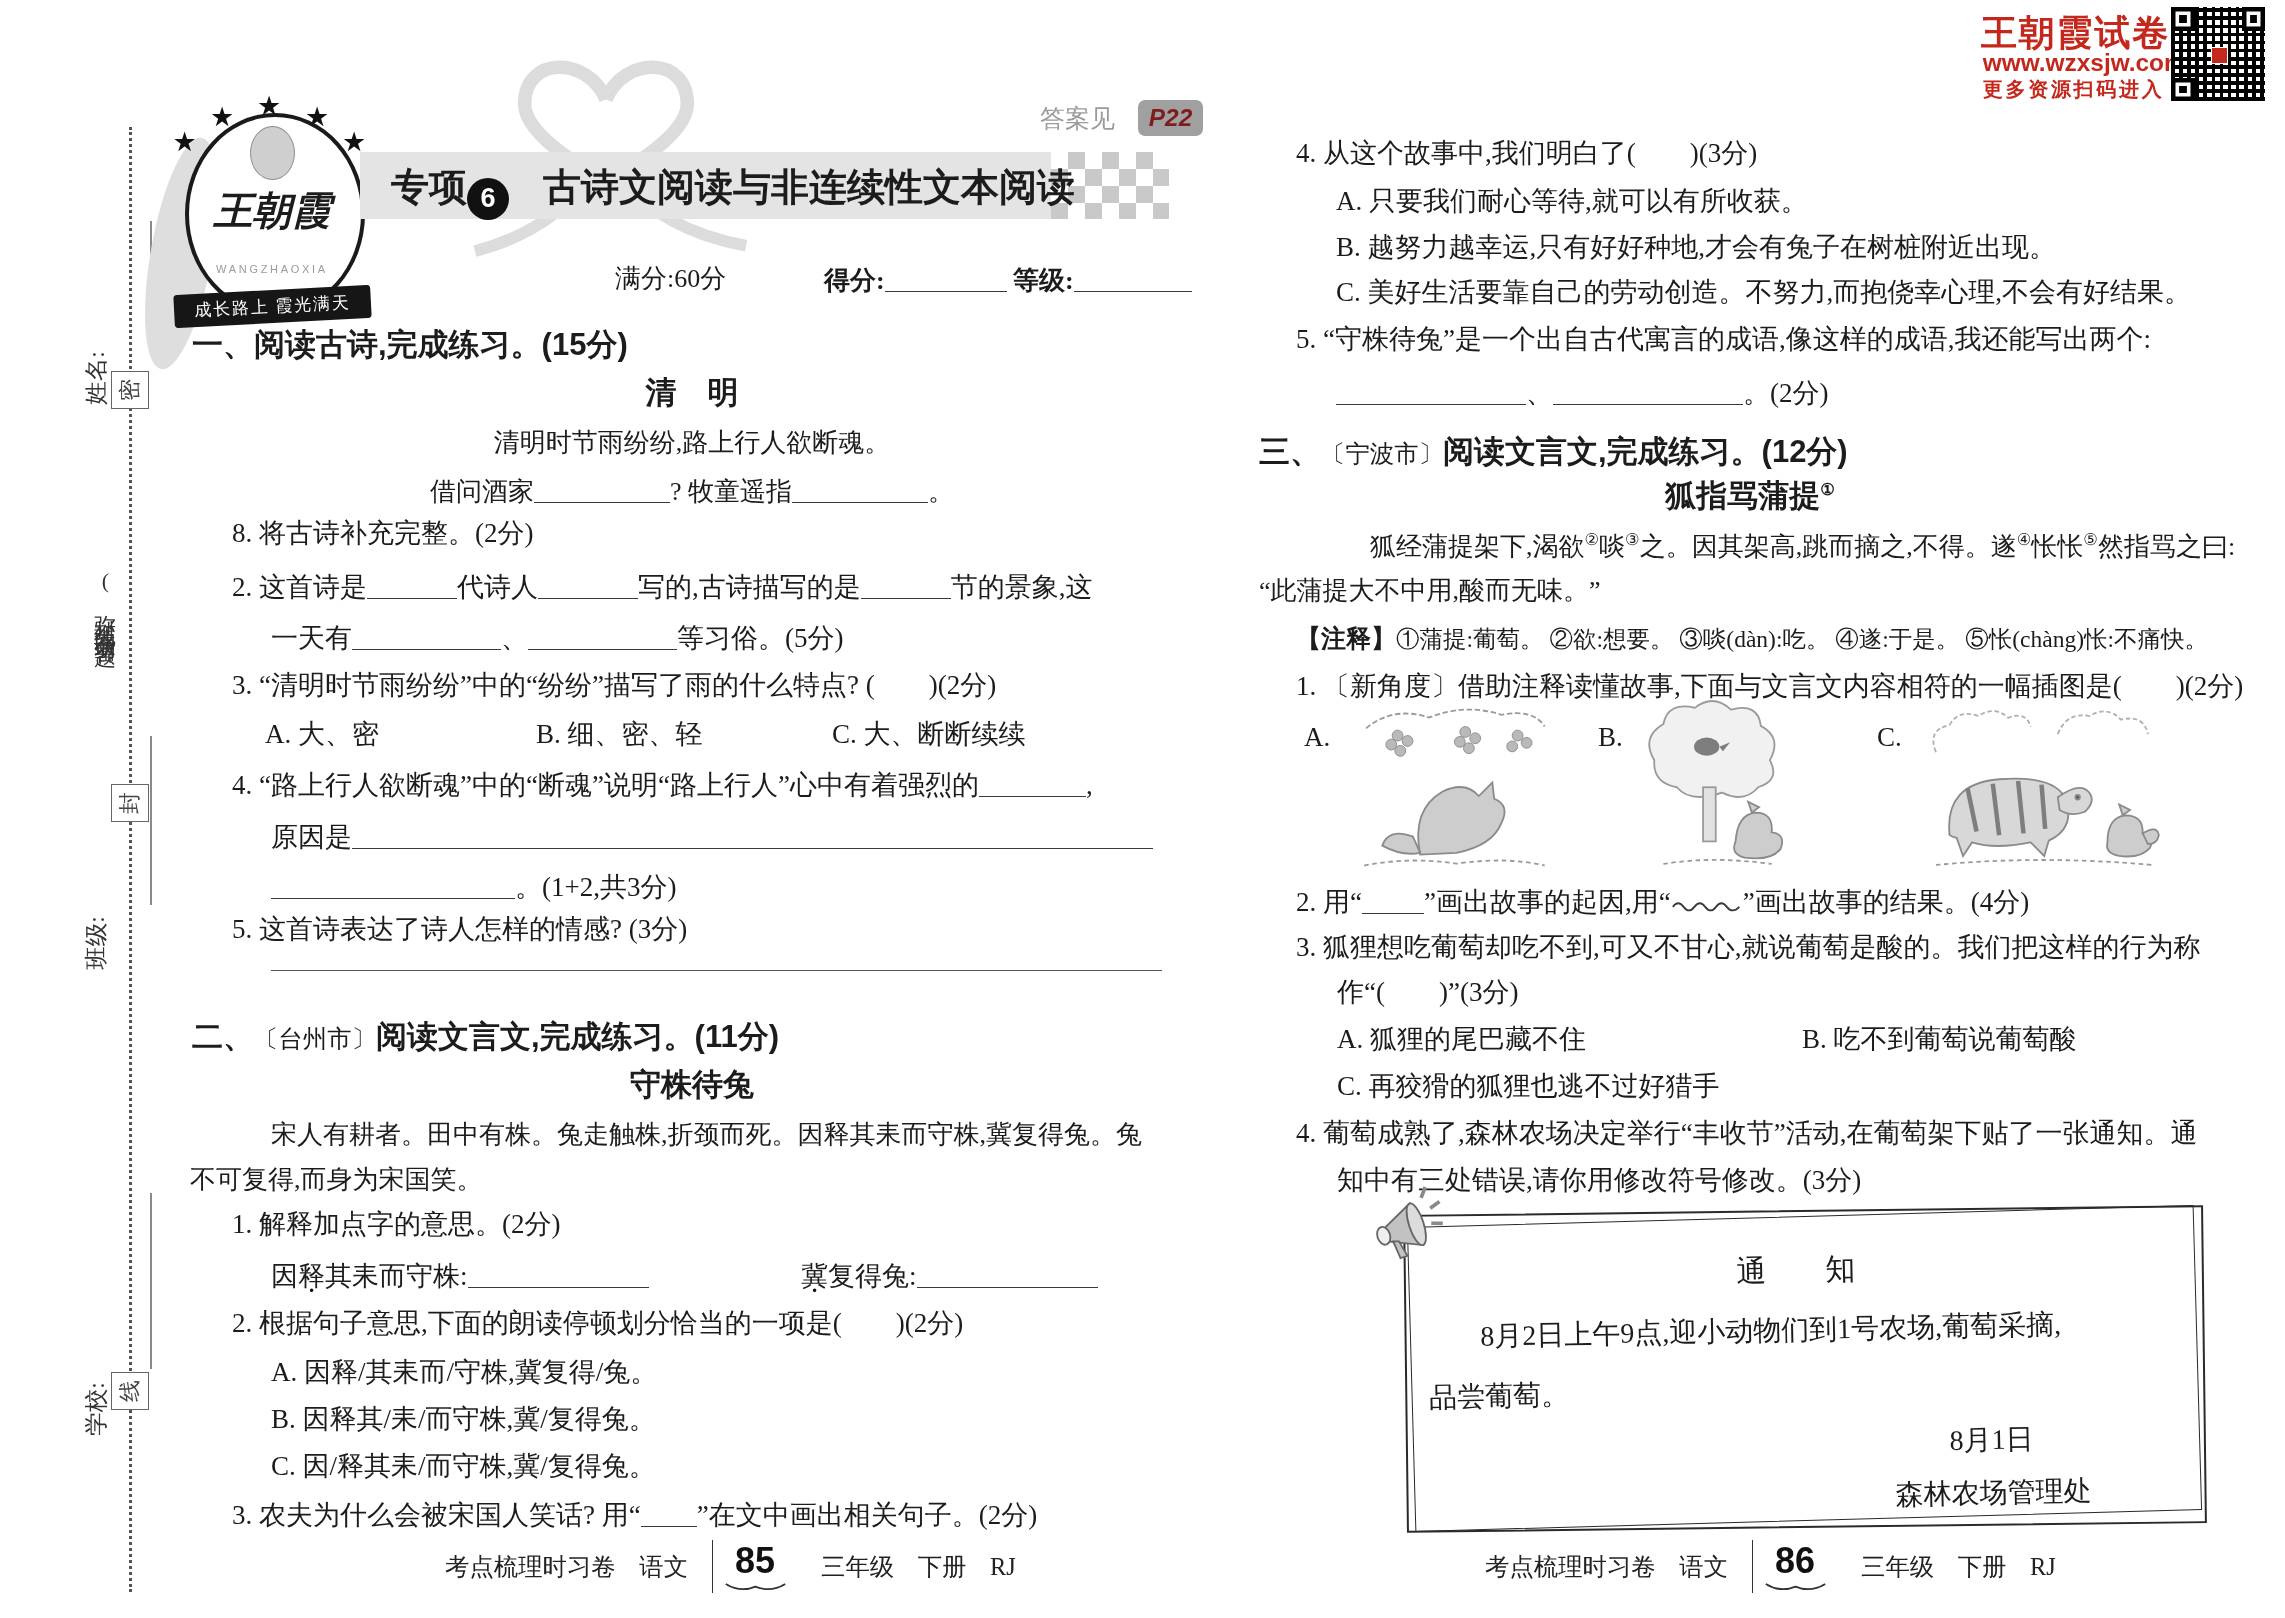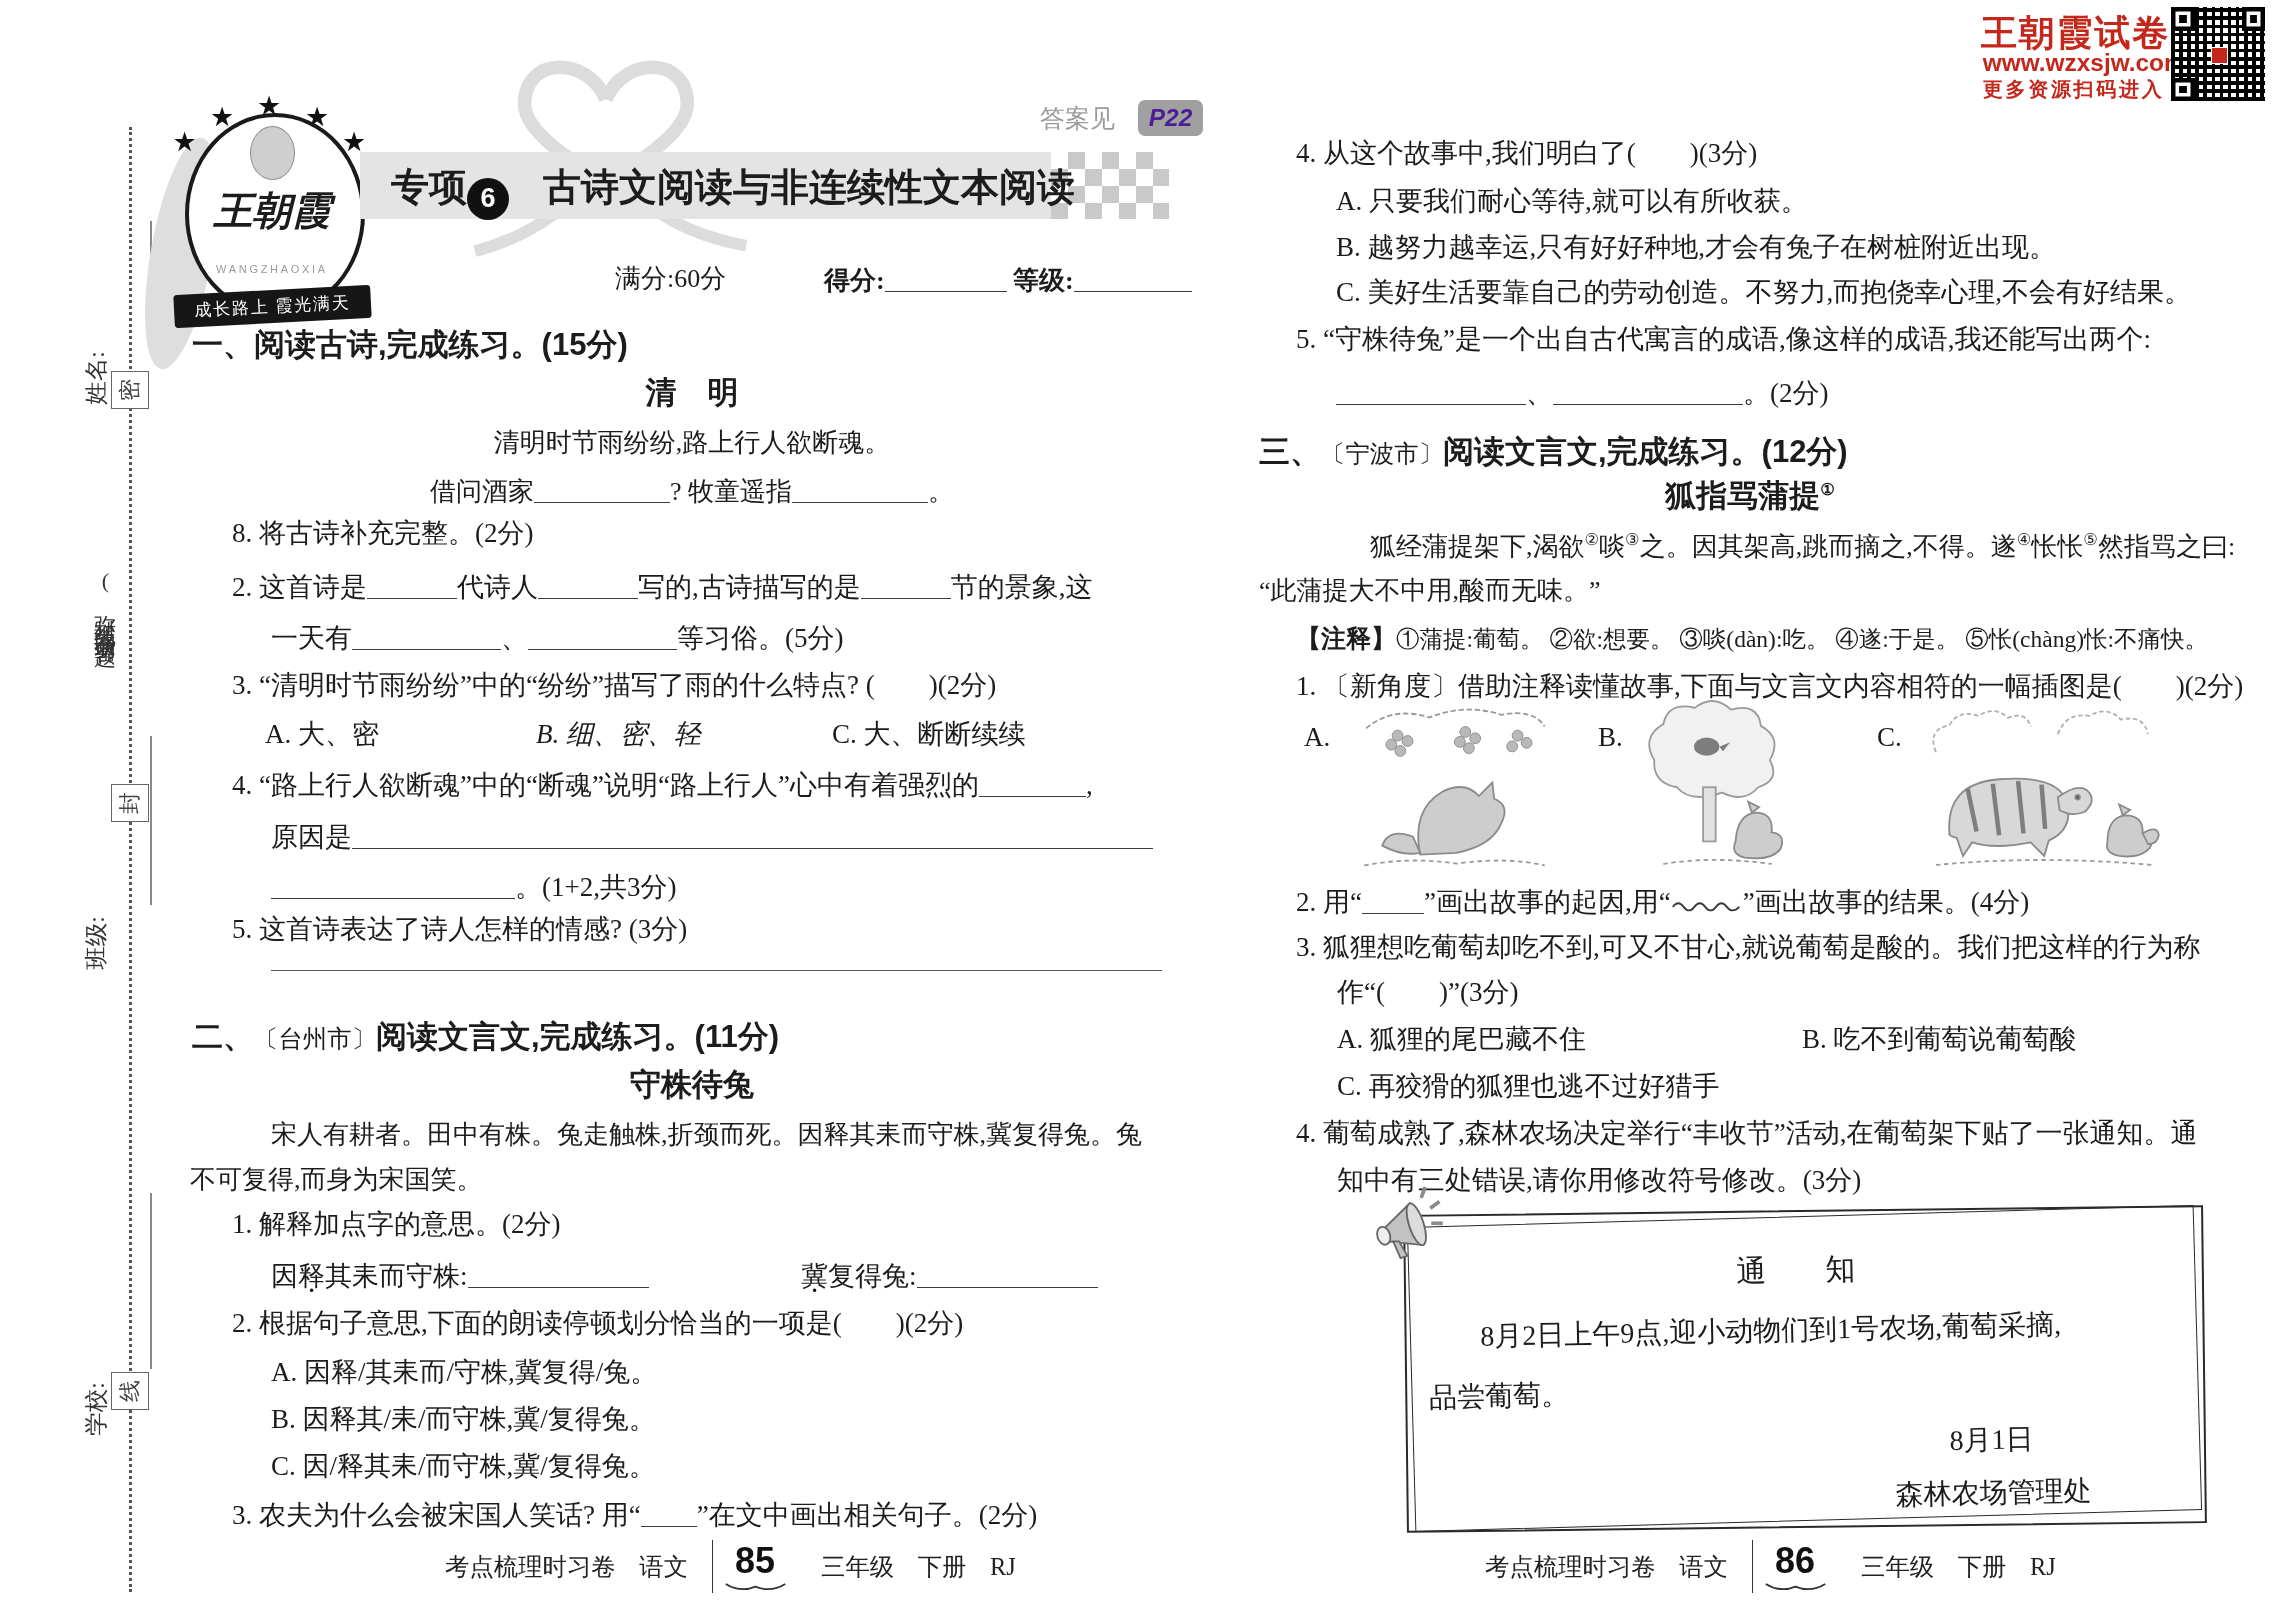--- a/index.html
+++ b/index.html
@@ -36,21 +36,21 @@
   .brandhint{font-family:"Liberation Sans",sans-serif;font-weight:bold;font-size:20px;letter-spacing:2.7px;}
   .qr{position:absolute;width:94px;height:94px;background-color:#fff;
       background-image:repeating-linear-gradient(0deg,#000 0 3.6px,transparent 3.6px 8.1px),
                        repeating-linear-gradient(90deg,#000 0 3.6px,#fff 3.6px 8.1px);}
   .finder{position:absolute;width:23.5px;height:23.5px;background:#000;box-shadow:inset 0 0 0 4.5px #000, inset 0 0 0 8.1px #fff;}
   .qrlogo{position:absolute;width:14.5px;height:14.5px;background:#c4281c;left:40px;top:40px;border:1.8px solid #fff;}
   .badge-ellipse{position:absolute;border:4.5px solid #1a1a1a;border-radius:50%;background:#fff;}
   .star{position:absolute;color:#111;font-size:27px;}
   .ribbon{position:absolute;background:#161616;color:#fff;font-size:17px;letter-spacing:1.8px;
           display:flex;align-items:center;justify-content:center;border-radius:3.6px;}
-  .graybadge{display:inline-flex;align-items:center;justify-content:center;background:#a0a0a0;color:#4c1d95;
+  .graybadge{display:inline-flex;align-items:center;justify-content:center;background:#a0a0a0;color:#7f1d1d;
              border-radius:7.2px;font-family:"Liberation Sans",sans-serif;font-weight:bold;font-style:italic;}
   .pgnum{font-family:"Liberation Sans",sans-serif;font-weight:bold;font-size:36px;color:#111;}
   .footrow{position:absolute;display:flex;align-items:center;gap:23.5px;font-size:24.4px;color:#222;}
   .noticebox{position:absolute;transform:rotate(-1.2deg);}
   .nb-outer{position:absolute;inset:0;border:2.7px solid #2a2a2a;transform:rotate(.5deg);background:#fff;}
   .nb-inner{position:absolute;inset:6.3px;border:1.8px solid #2a2a2a;transform:rotate(-.4deg);}
   .notice-t{position:absolute;font-size:28px;white-space:nowrap;}
 </style>
 </head>
 <body>
@@ -143,21 +143,21 @@
 
   <div class="t" style="left:232px;top:570px;">
     <span>2. 这首诗是</span><span class="bl" style="width:90px;"></span><span>代诗人</span><span class="bl" style="width:100px;"></span><span>写的,古诗描写的是</span><span class="bl" style="width:90px;"></span><span>节的景象,这</span>
   </div>
   <div class="t" style="left:271px;top:621px;">
     <span>一天有</span><span class="bl" style="width:149px;"></span><span>、</span><span class="bl" style="width:149px;"></span><span>等习俗。(5分)</span>
   </div>
 
   <div class="t" style="left:232px;top:670px;">3. “清明时节雨纷纷”中的“纷纷”描写了雨的什么特点? (　　)(2分)</div>
   <div class="t" style="left:265px;top:719px;">A. 大、密</div>
-  <div class="t" style="left:536px;top:719px;font-style:italic;">B. 细、密、轻</div>
+  <div class="t" style="left:536px;top:719px;">B. 细、密、轻</div>
   <div class="t" style="left:832px;top:719px;">C. 大、断断续续</div>
 
   <div class="t" style="left:232px;top:768px;">
     <span>4. “路上行人欲断魂”中的“断魂”说明“路上行人”心中有着强烈的</span><span class="bl" style="width:107px;"></span><span>,</span>
   </div>
   <div class="t" style="left:271px;top:820px;">
     <span>原因是</span><span class="bl" style="width:801px;"></span>
   </div>
   <div class="t" style="left:271px;top:870px;">
     <span class="bl" style="width:244px;"></span><span>。(1+2,共3分)</span>

